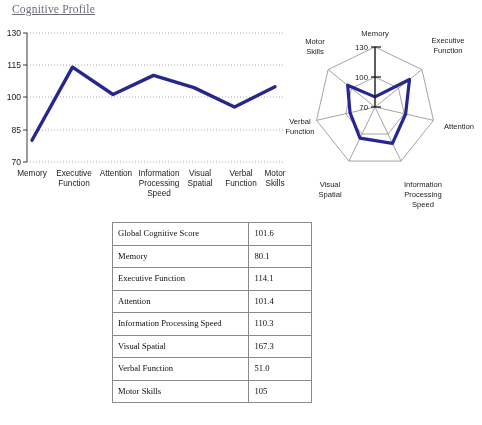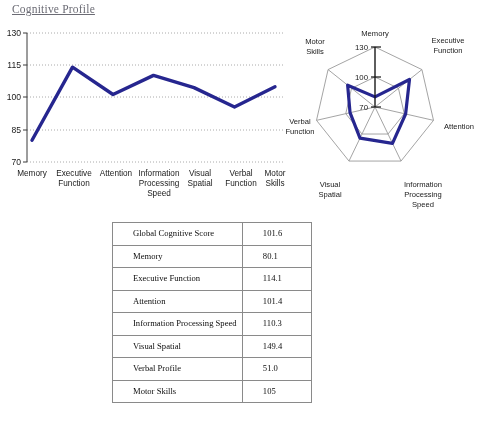--- a/index.html
+++ b/index.html
@@ -24,21 +24,21 @@
   .radar-label{font-family:"Liberation Sans",sans-serif;font-size:7.6px;fill:#1a1a1a;}
   .radar-tick{font-family:"Liberation Sans",sans-serif;font-size:7.8px;fill:#1a1a1a;}
   
   #score-table{
     position:absolute;left:112px;top:222px;
     border-collapse:collapse;width:200px;
     font-family:"Liberation Serif",serif;
   }
   #score-table td{
     border:1px solid #8a8a8a;
-    height:21.5px;padding:0 4px 0 20px;
+    height:21.5px;padding:0 4px 0 5px;
     font-size:8.6px;color:#0d0d0d;vertical-align:middle;
     line-height:1.1;
   }
   #score-table td.label-cell{width:138px;}
   #score-table td.value-cell{width:57px;margin-left:10px;}
 </style>
 </head>
 <body>
 
 <div id="page-title">Cognitive Profile</div>
@@ -158,24 +158,24 @@
       <tr>
         <td class="label-cell">Attention</td>
         <td class="value-cell">101.4</td>
       </tr>
       <tr>
         <td class="label-cell">Information Processing Speed</td>
         <td class="value-cell">110.3</td>
       </tr>
       <tr>
         <td class="label-cell">Visual Spatial</td>
-        <td class="value-cell">149.4</td>
+        <td class="value-cell">167.3</td>
       </tr>
       <tr>
-        <td class="label-cell">Verbal Profile</td>
+        <td class="label-cell">Verbal Function</td>
         <td class="value-cell">51.0</td>
       </tr>
       <tr>
         <td class="label-cell">Motor Skills</td>
         <td class="value-cell">105</td>
       </tr>
     </tbody>
 </table>
 
 </body></html>

